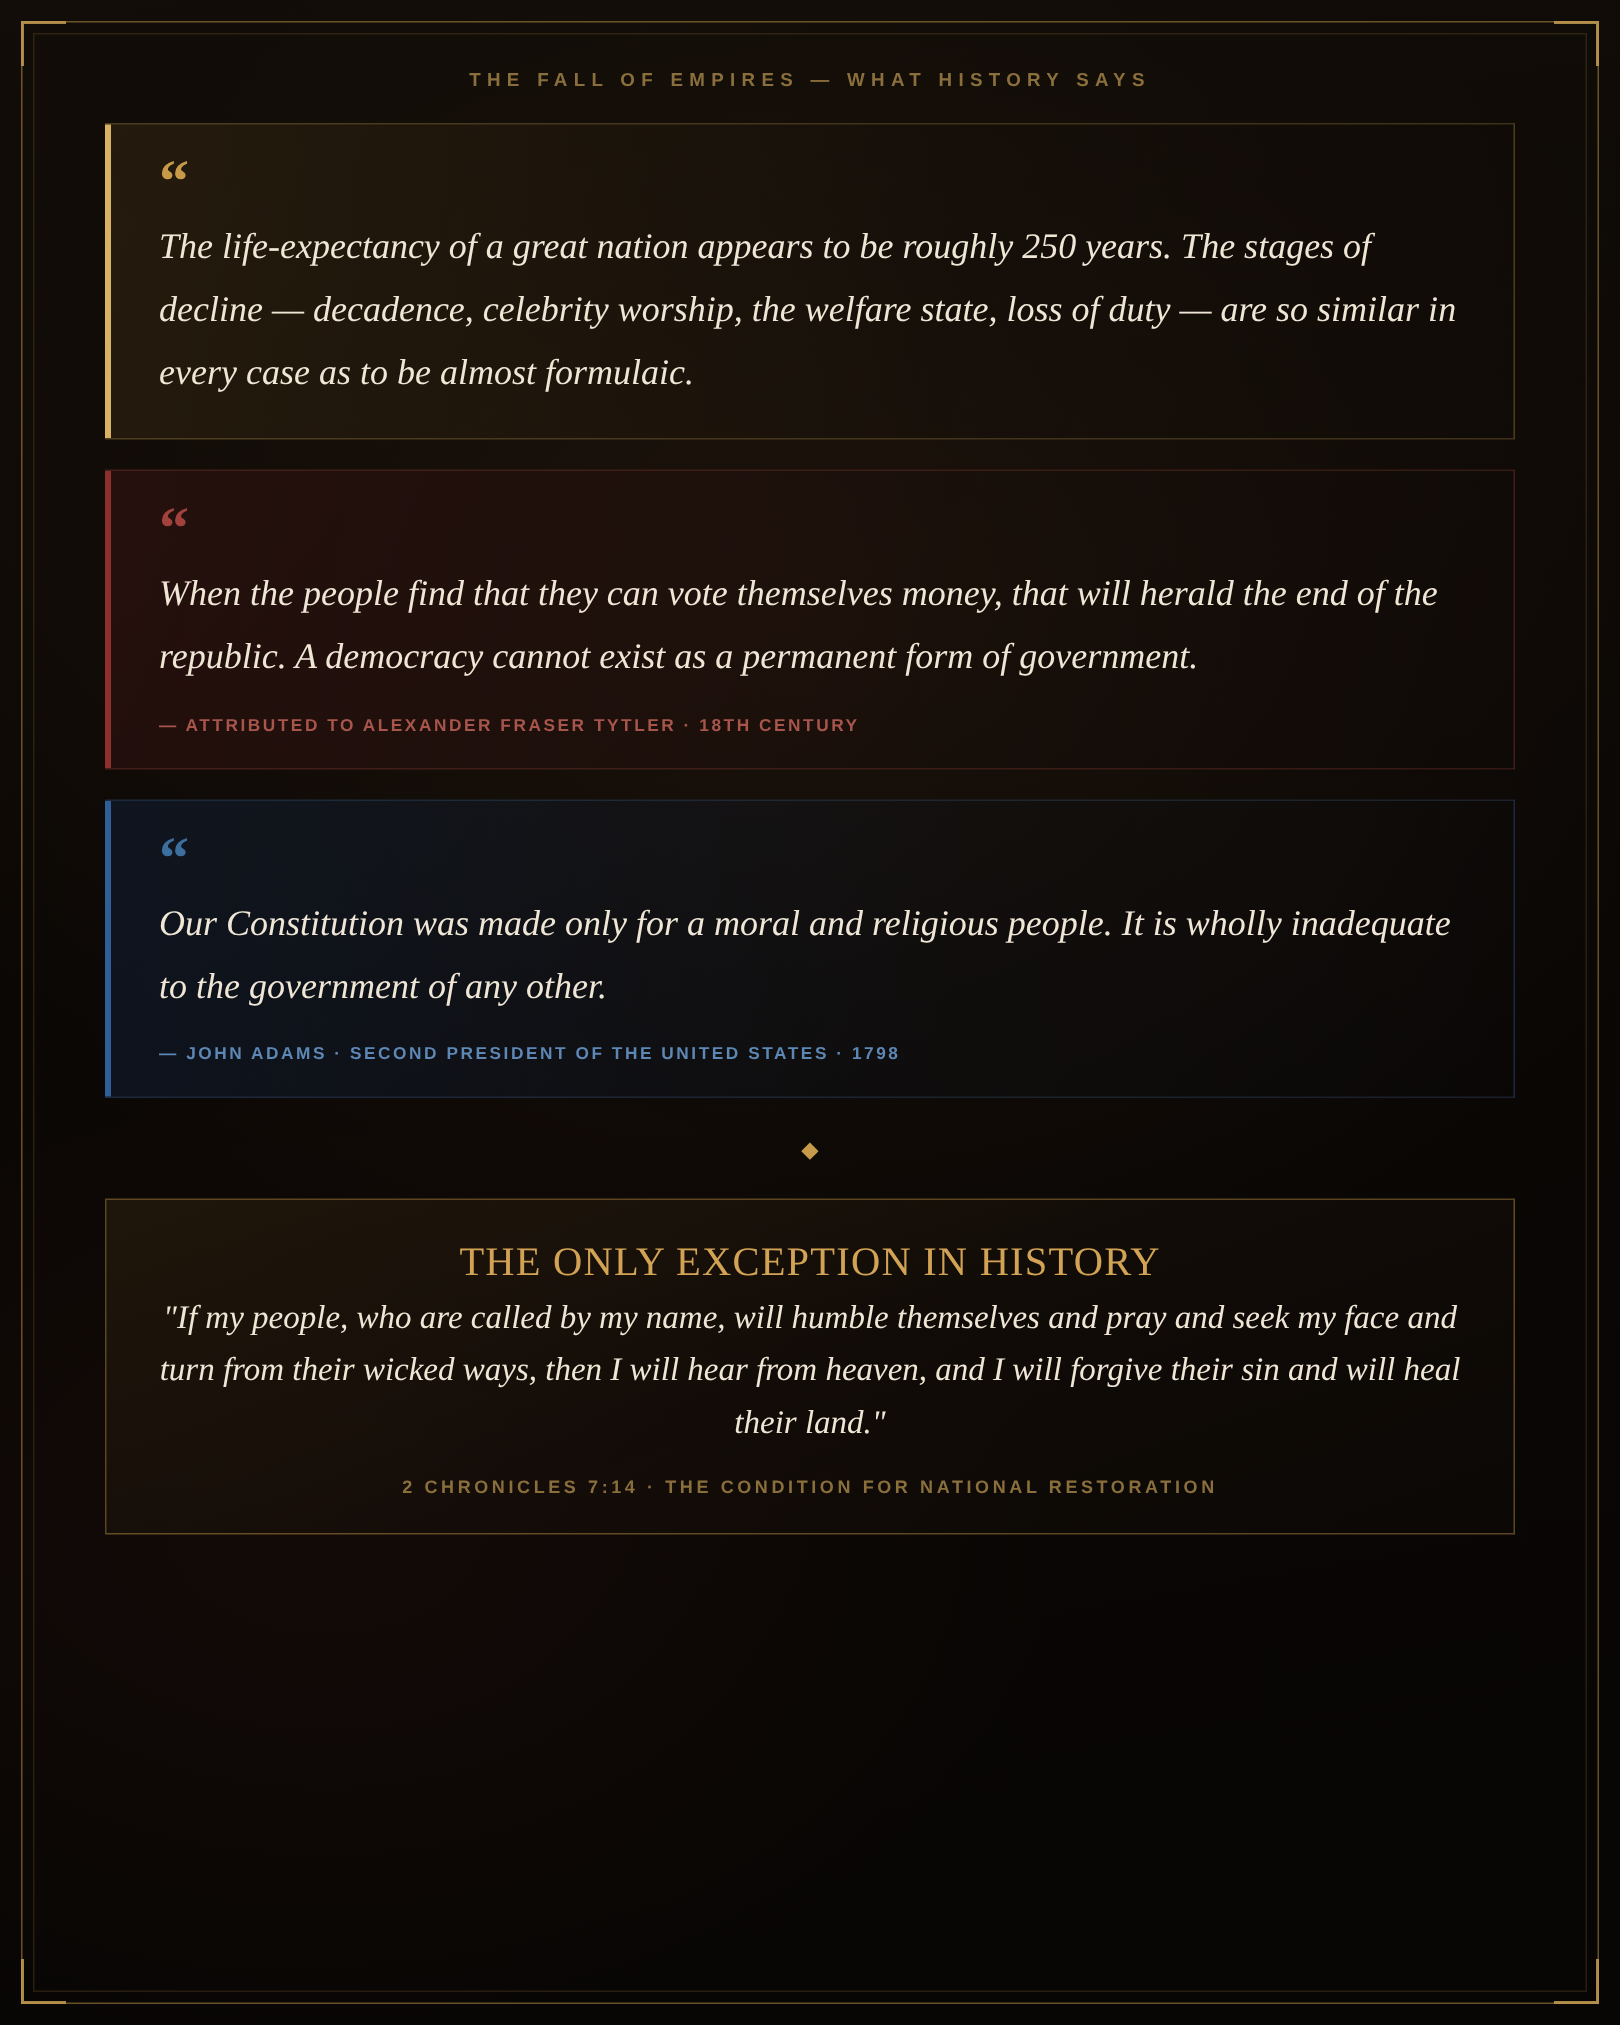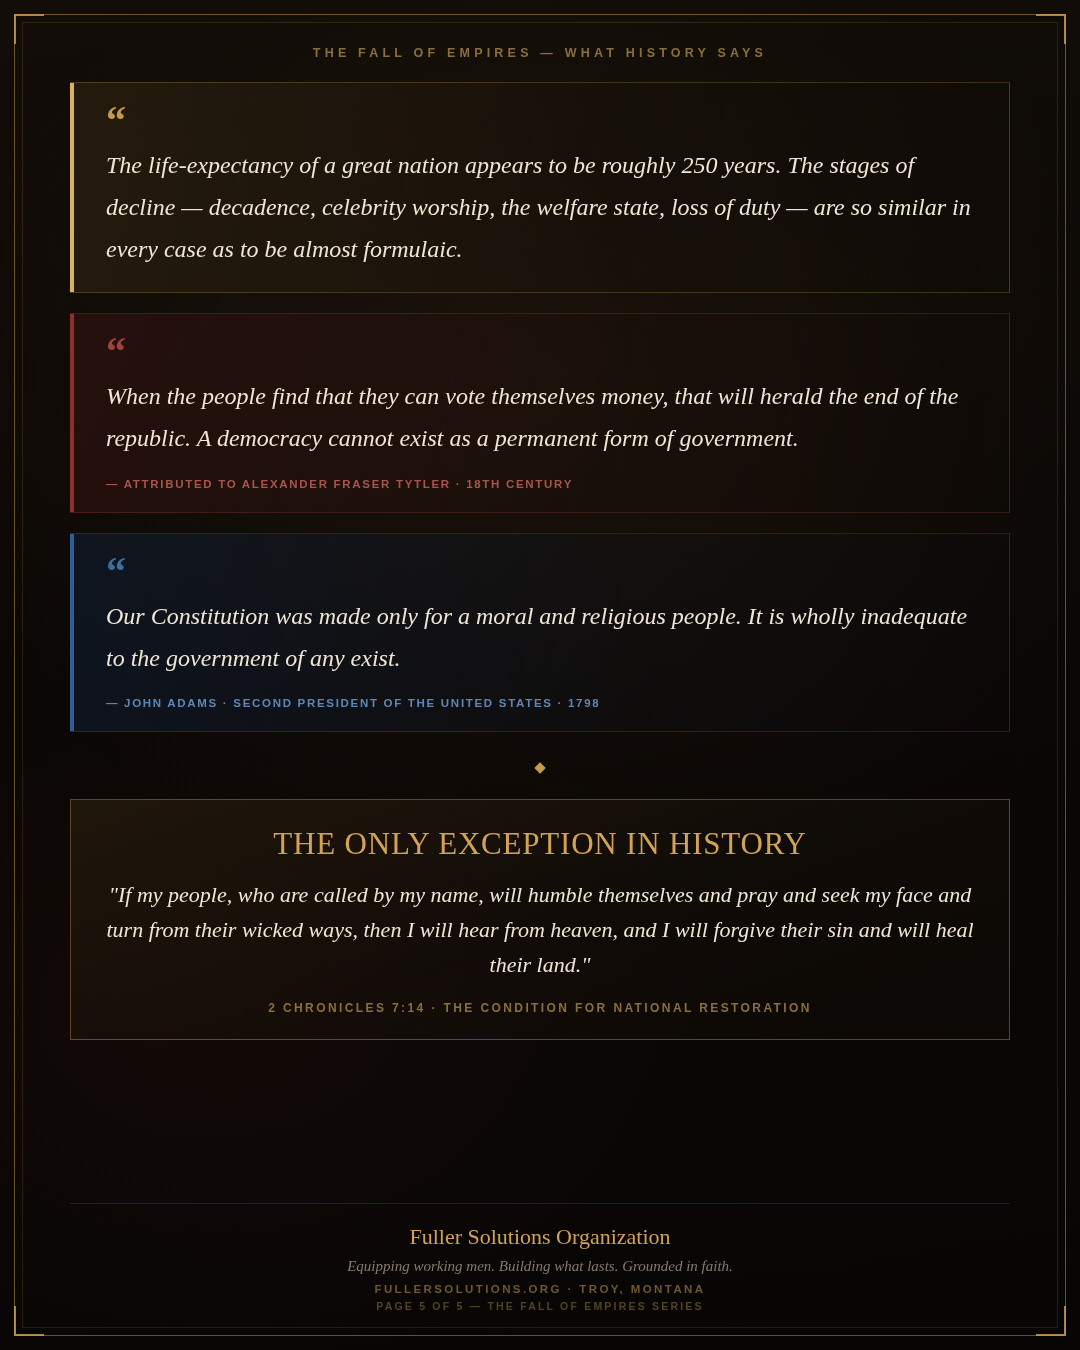--- a/index.html
+++ b/index.html
@@ -117,24 +117,24 @@
     line-height: 1;
   }
 
   .exception {
     border: 1px solid rgba(183,142,68,0.45);
     background: linear-gradient(160deg, rgba(46,33,15,0.55) 0%, rgba(26,18,10,0.40) 50%, rgba(16,11,7,0.30) 100%);
     padding: 26px 30px 24px;
     text-align: center;
   }
   .exception-title {
-    font-size: 31px;
+    font-size: 27px;
     color: #d2a355;
     letter-spacing: 0.8px;
-    margin-bottom: 16px;
+    margin-bottom: 4px;
   }
   .exception-text {
     font-size: 22px;
     line-height: 1.58;
     font-style: italic;
     color: #efe6d6;
   }
   .exception-ref {
     margin-top: 18px;
     font-family: Liberation Sans, sans-serif;
@@ -206,34 +206,28 @@
     <div class="quote-card card-red">
       <div class="bar"></div>
       <span class="mark">“</span>
       <div class="quote-text">When the people find that they can vote themselves money, that will herald the end of the republic. A democracy cannot exist as a permanent form of government.</div>
       <div class="attrib">— Attributed to Alexander Fraser Tytler · 18th Century</div>
     </div>
 
     <div class="quote-card card-blue">
       <div class="bar"></div>
       <span class="mark">“</span>
-      <div class="quote-text">Our Constitution was made only for a moral and religious people. It is wholly inadequate to the government of any exist.</div>
+      <div class="quote-text">Our Constitution was made only for a moral and religious people. It is wholly inadequate to the government of any other.</div>
       <div class="attrib">— John Adams · Second President of the United States · 1798</div>
     </div>
 
     <div class="divider">◆</div>
 
     <div class="exception">
       <div class="exception-title">THE ONLY EXCEPTION IN HISTORY</div>
       <div class="exception-text">"If my people, who are called by my name, will humble themselves and pray and seek my face and turn from their wicked ways, then I will hear from heaven, and I will forgive their sin and will heal their land."</div>
       <div class="exception-ref">2 Chronicles 7:14 · The Condition for National Restoration</div>
     </div>
 
   </div>
 
-  <div class="footer">
-    <div class="footer-brand">Fuller Solutions Organization</div>
-    <div class="footer-tag">Equipping working men. Building what lasts. Grounded in faith.</div>
-    <div class="footer-meta">fullersolutions.org · Troy, Montana</div>
-    <div class="footer-page">Page 5 of 5 — The Fall of Empires Series</div>
-  </div>
 
 </div>
 
 </body></html>

